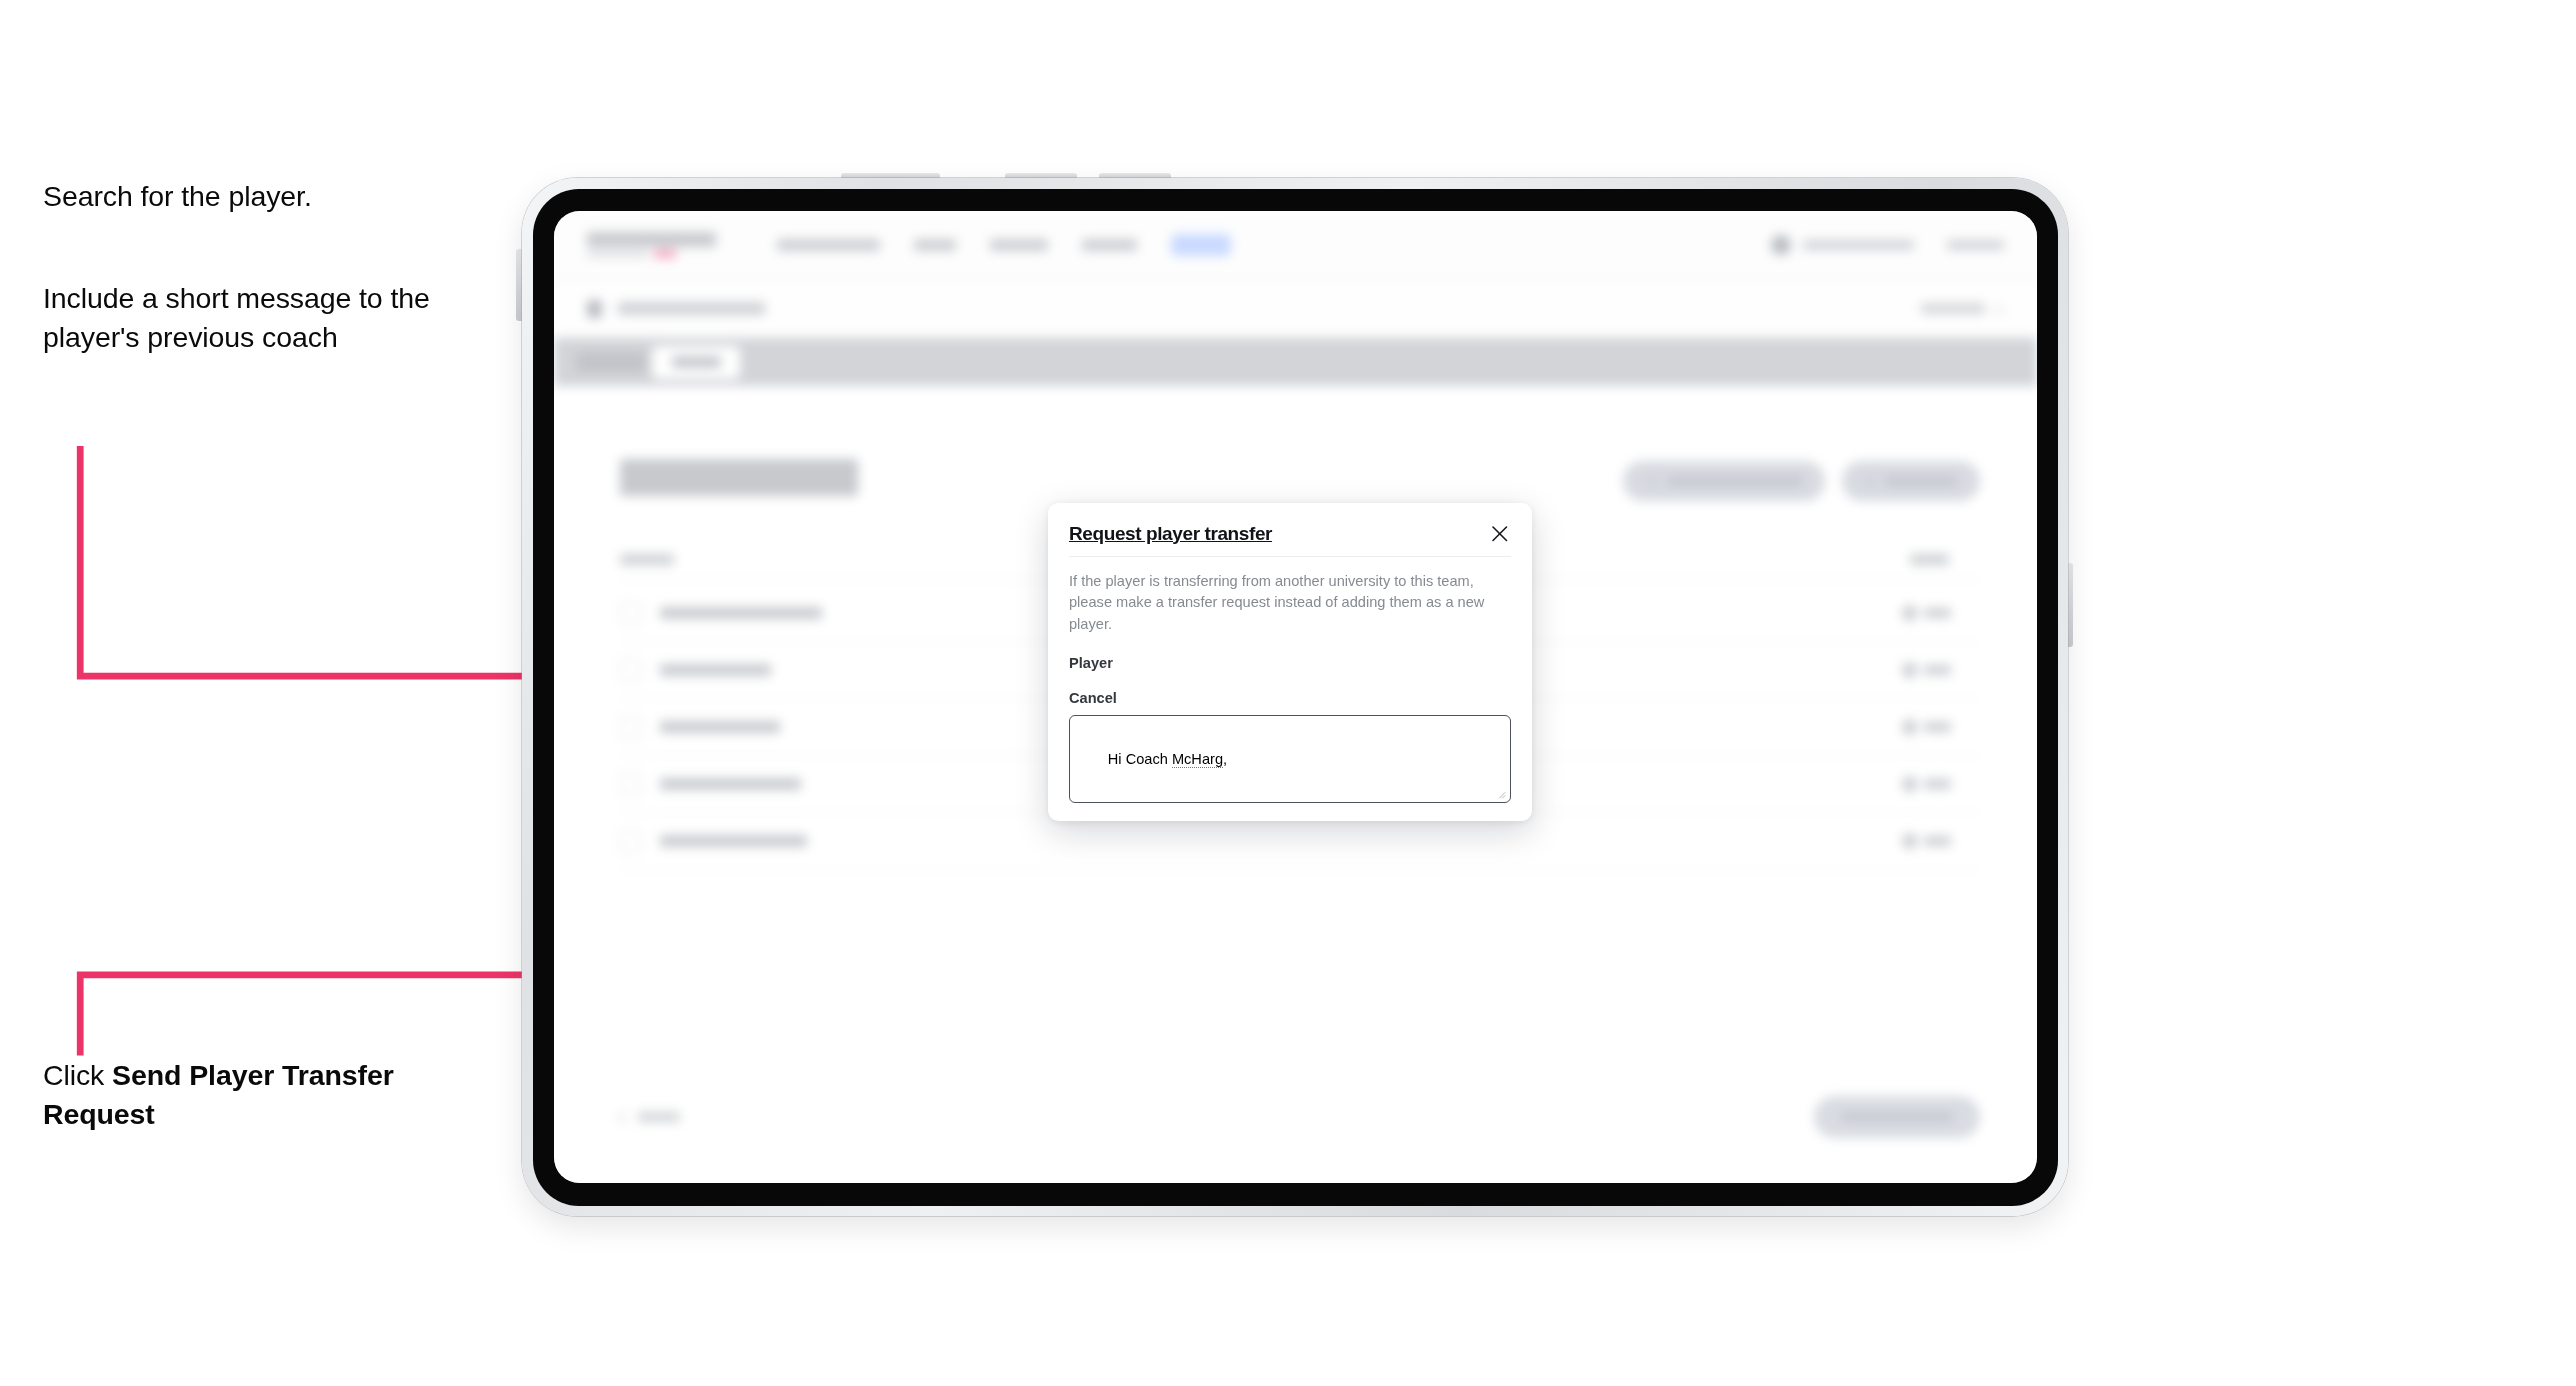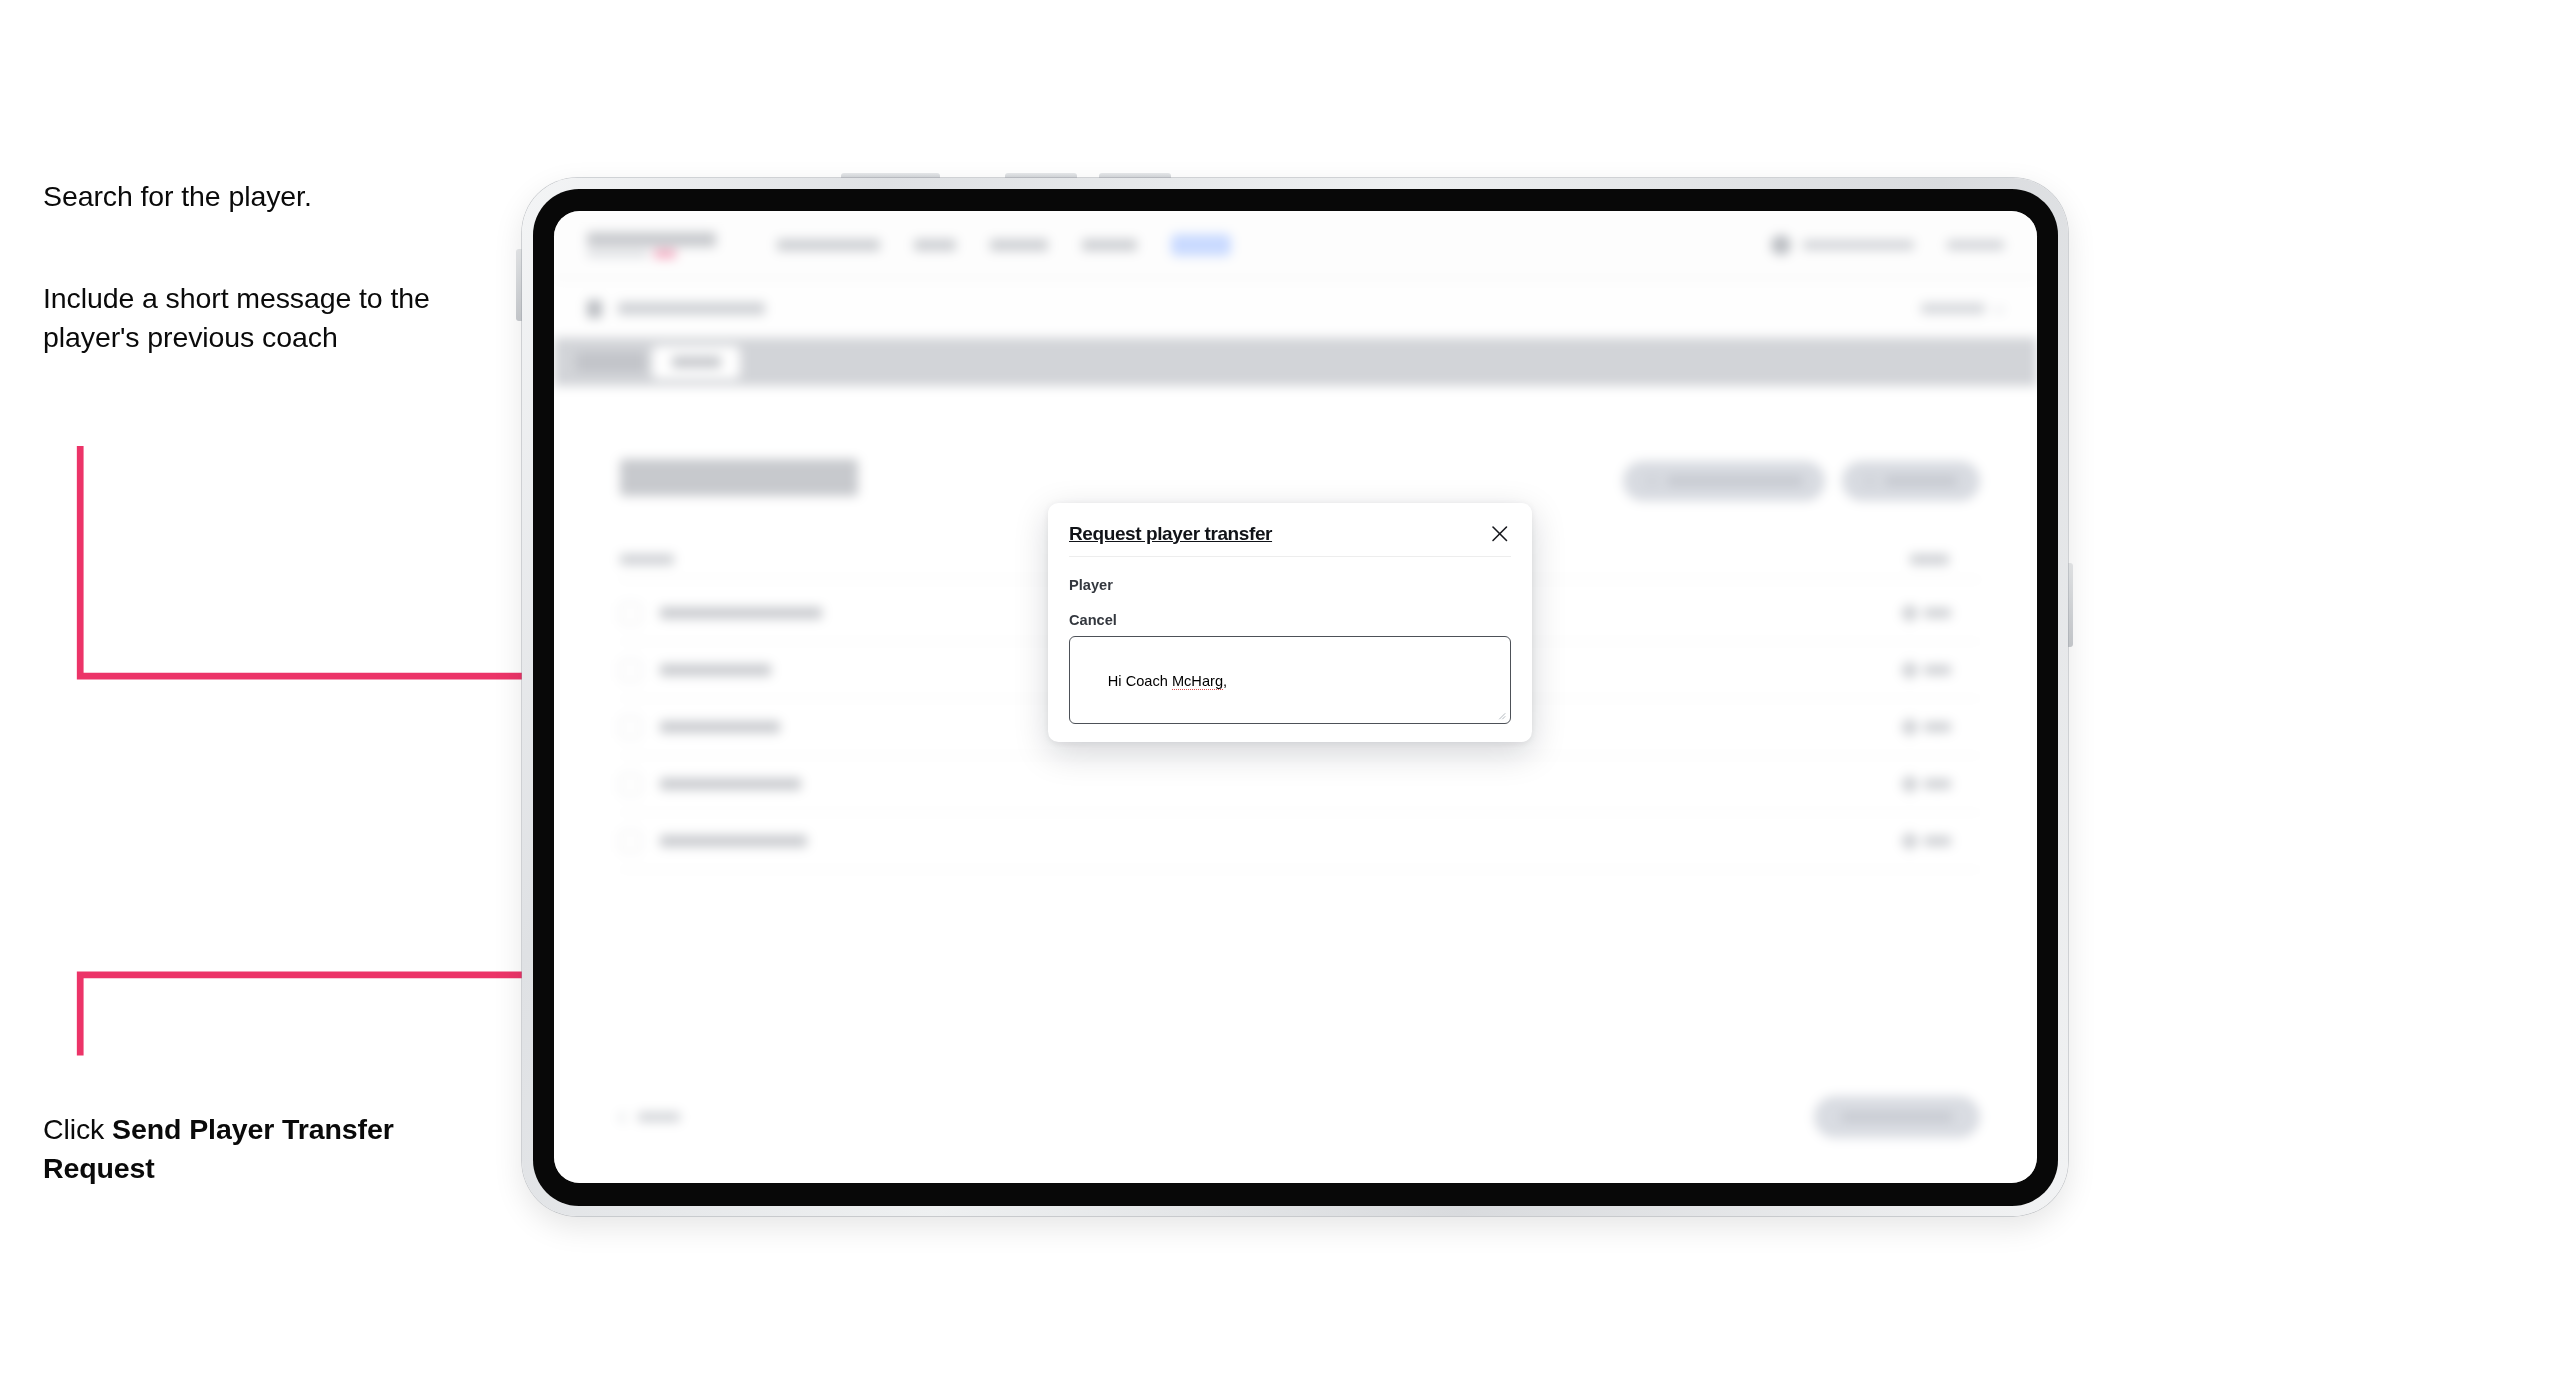--- a/index.html
+++ b/index.html
@@ -17,21 +17,21 @@
     position: absolute;
     color: #0a0a0a;
     font-family: "Liberation Sans", sans-serif;
     font-size: 28.5px;
     line-height: 1.36;
     letter-spacing: -0.1px;
     white-space: pre-line;
   }
   #anno-1 { left: 43px; top: 177px; width: 449px; }
   #anno-2 { left: 43px; top: 279px; width: 419px; }
-  #anno-3 { left: 43px; top: 1071px; width: 389px; }
+  #anno-3 { left: 43px; top: 1017px; width: 389px; }
   .anno-strong { font-weight: bold; }
 
   
   .arrow-svg { position: absolute; left: 0; top: 0; width: 2576px; height: 1386px; pointer-events: none; }
 
   
   #tablet {
     position: absolute;
     left: 522px; top: 178px;
     width: 1546px; height: 1038px;
@@ -342,20 +342,21 @@
     <div class="modal-head">
       <div class="modal-title">Request player transfer</div>
       <button class="modal-close" aria-label="Close">
         <svg width="19.5" height="19.5" viewBox="0 0 26 26" aria-hidden="true">
           <line x1="4" y1="4" x2="22" y2="22" stroke="#16181d" stroke-width="2.1" stroke-linecap="round"></line>
           <line x1="22" y1="4" x2="4" y2="22" stroke="#16181d" stroke-width="2.1" stroke-linecap="round"></line>
         </svg>
       </button>
     </div>
 
+    <div class="modal-desc">If the player is transferring from another university to this team, please make a transfer request instead of adding them as a new player.</div>
 
     <div class="field-label">Player</div>
 
 
     <div class="field-label">Cancel</div>
 
     <div class="message-input">
       <span>Hi Coach </span><span class="misspell">McHarg</span><span>,</span>
       <br><br>
       

